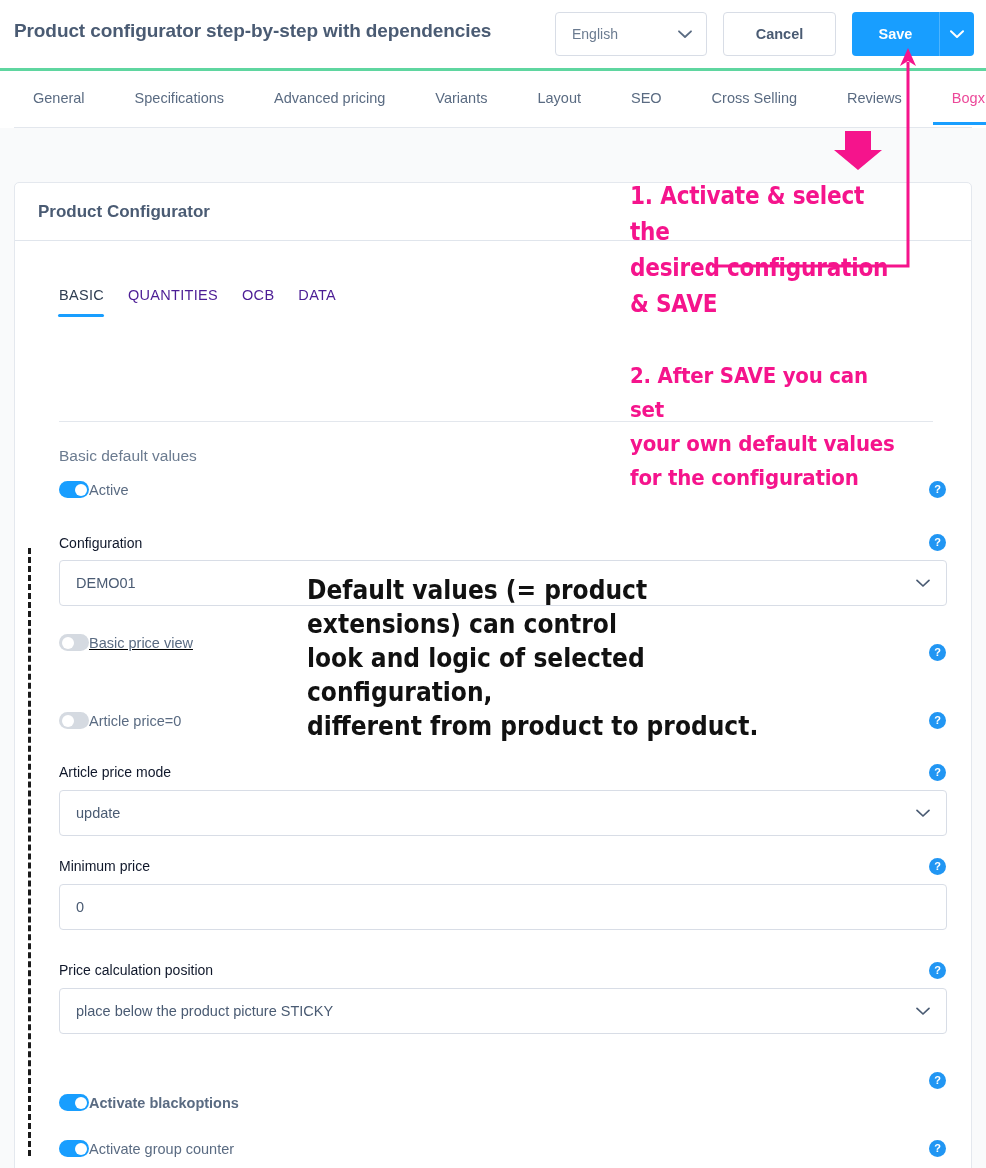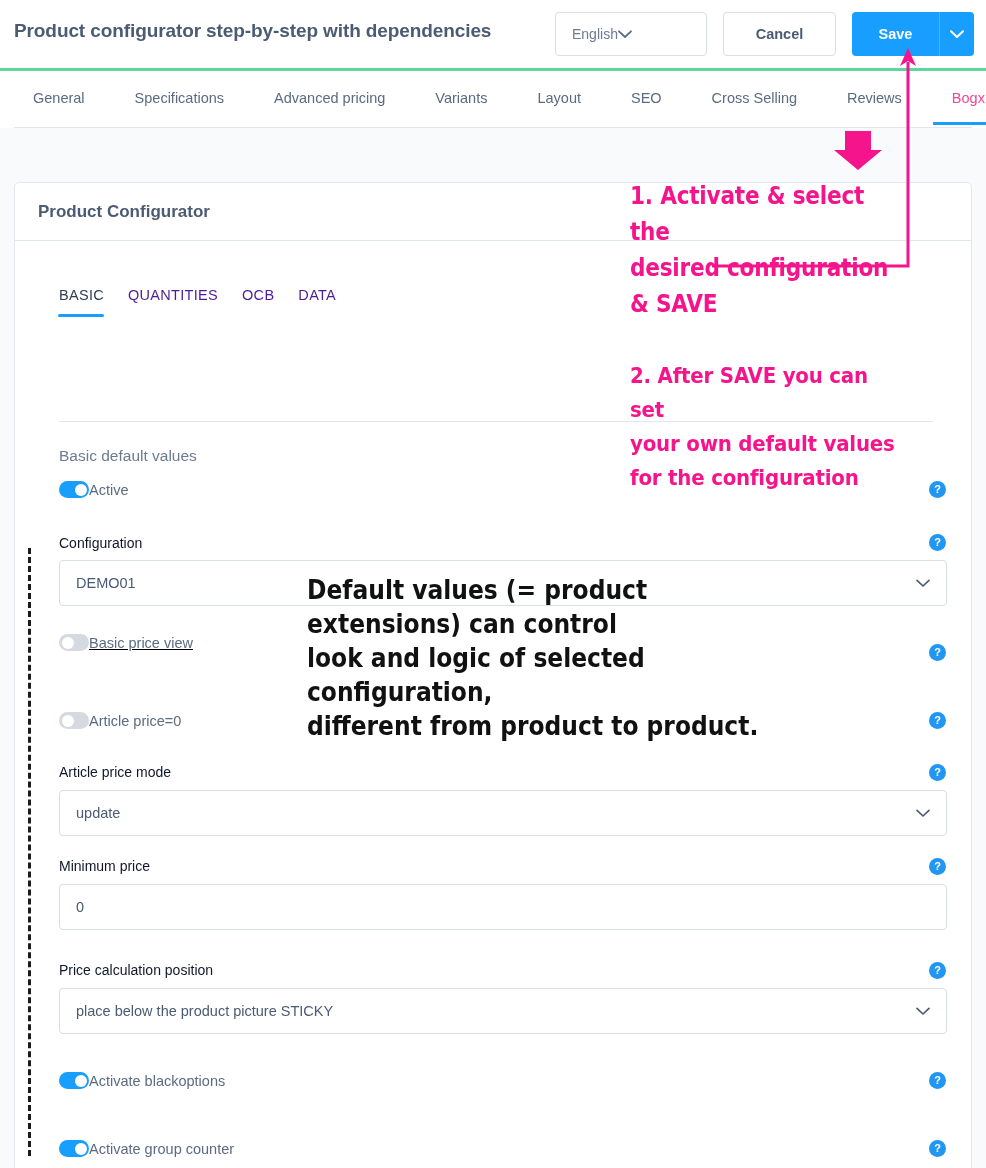--- a/index.html
+++ b/index.html
@@ -23,21 +23,21 @@
     position: absolute; left: 14px; top: 20px;
     font-size: 19px; font-weight: 700; color: #4a5b73; letter-spacing: -0.1px;
   }
   .header-actions {
     position: absolute; right: 12px; top: 12px;
     display: flex; align-items: stretch; gap: 0;
   }
   .lang-select {
     width: 152px; height: 44px;
     border: 1px solid #d8dde6; border-radius: 4px; background: #fff;
-    display: flex; align-items: center; justify-content: flex-start;
+    display: flex; align-items: center; justify-content: space-between;
     padding: 0 14px 0 16px; margin-right: 16px;
     font-size: 14px; color: #6b7b90;
   }
   .cancel-btn {
     width: 113px; height: 44px;
     border: 1px solid #d8dde6; border-radius: 4px; background: #fff;
     display: flex; align-items: center; justify-content: center;
     margin-right: 16px;
     font-size: 14.5px; font-weight: 600; color: #4a5b73;
     cursor: pointer;
@@ -295,21 +295,21 @@
       <div class="field-label" style="left:44px; top:687px;">Price calculation position</div>
       <div class="field-box" style="left:44px; top:713px; width:888px;">
         <span class="val">place below the product picture STICKY</span>
         <span class="caret">
           <svg width="14" height="9" viewBox="0 0 14 9">
               <path d="M1 1.3 L7 7 L13 1.3" fill="none" stroke="#4a5b73" stroke-width="1.7" stroke-linecap="round" stroke-linejoin="round"></path>
             </svg>
         </span>
       </div>
 
-      <div class="toggle-row" style="left:44px; top:797px;">
+      <div class="toggle-row" style="left:44px; top:819px;font-weight:bold;">
         <span class="switch on">
             <span class="knob"></span>
           </span>
         <span class="switch-label">Activate blackoptions</span>
       </div>
 
       <div class="toggle-row" style="left:44px; top:865px;">
         <span class="switch on">
             <span class="knob"></span>
           </span>

